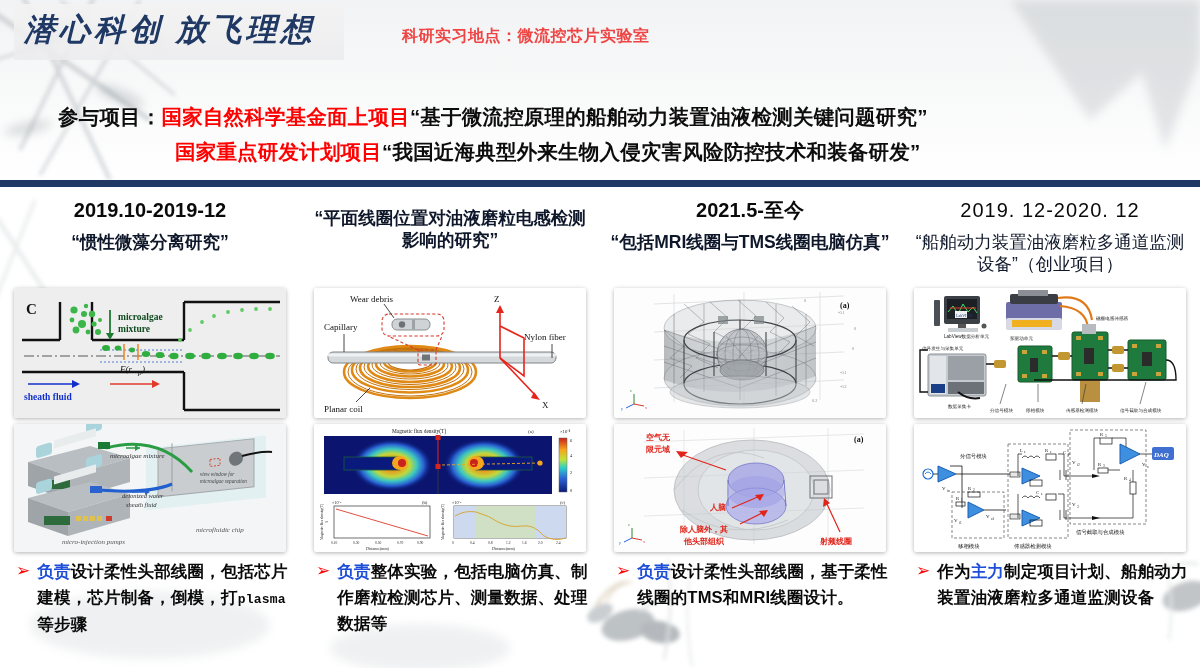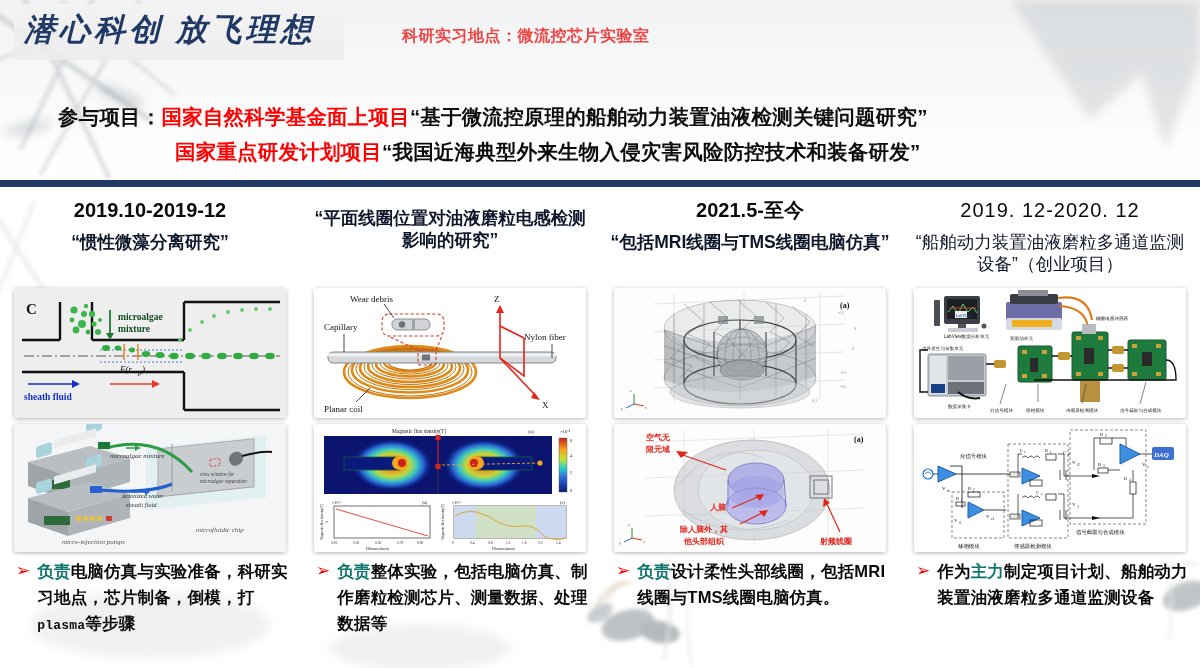--- a/index.html
+++ b/index.html
@@ -79,21 +79,21 @@
     display:flex;align-items:flex-start;
   }
   .arrow{
     color:#ff0000;font-size:17px;line-height:1.55;
     margin-right:7px;flex:0 0 auto;font-weight:bold;
   }
   .btext{
     font-size:16.5px;font-weight:bold;color:#0a0a0a;line-height:1.58;
     letter-spacing:.2px;
   }
-  .btext .em{color:#0f766e;}
+  .btext .em{color:#1d4ed8;}
   .btext .mono{font-family:"Liberation Mono","DejaVu Sans Mono",monospace;font-size:13px;}
 </style>
 </head>
 <body>
 
 <div id="bg-wash">
   <svg viewBox="0 0 1200 668" preserveAspectRatio="none">
     <defs>
       <linearGradient id="gTop" x1="0" y1="0" x2="0" y2="1">
         <stop offset="0" stop-color="#f2f3f4"></stop>
@@ -335,21 +335,21 @@
           <path d="M136 68 l-5 -3 l0 6 Z" fill="#2a63cf"></path>
           <text x="96" y="34" font-size="7" font-style="italic" font-family="Liberation Serif, serif" fill="#333">microalgae mixture</text>
           <text x="108" y="74" font-size="6.5" font-style="italic" font-family="Liberation Serif, serif" fill="#333">deionized water</text>
           <text x="112" y="83" font-size="6.5" font-style="italic" font-family="Liberation Serif, serif" fill="#333">sheath fluid</text>
         </svg>
       </div>
     </div>
 
     <div class="bullet">
       <span class="arrow">➢</span>
-      <span class="btext"><span class="em">负责</span><span>电脑仿真与实验准备，科研实习地点，芯片制备，倒模，打</span><span class="mono">plasma</span><span>等步骤</span></span>
+      <span class="btext"><span class="em">负责</span><span>设计柔性头部线圈，包括芯片建模，芯片制备，倒模，打</span><span class="mono">plasma</span><span>等步骤</span></span>
     </div>
   </div>
 
   <div class="col">
     <div class="col-head">
       <div class="col-title">“平面线圈位置对油液磨粒电感检测影响的研究”</div>
     </div>
 
     <div class="cards">
       <div class="card top">
@@ -695,21 +695,21 @@
             <text x="14" y="102" fill="#2a8a2f">z</text>
               <text x="5" y="120" fill="#2a63d8">y</text>
               <text x="29" y="119" fill="#d8392b">x</text>
           </g>
         </svg>
       </div>
     </div>
 
     <div class="bullet">
       <span class="arrow">➢</span>
-      <span class="btext"><span class="em">负责</span><span>设计柔性头部线圈，包括MRI线圈与TMS线圈电脑仿真。</span></span>
+      <span class="btext"><span class="em">负责</span><span>设计柔性头部线圈，基于柔性线圈的TMS和MRI线圈设计。</span></span>
     </div>
   </div>
 
   <div class="col">
     <div class="col-head light">
       <div class="col-date">2019. 12-2020. 12</div>
       <div class="col-title">“船舶动力装置油液磨粒多通道监测设备”（创业项目）</div>
     </div>
 
     <div class="cards">

